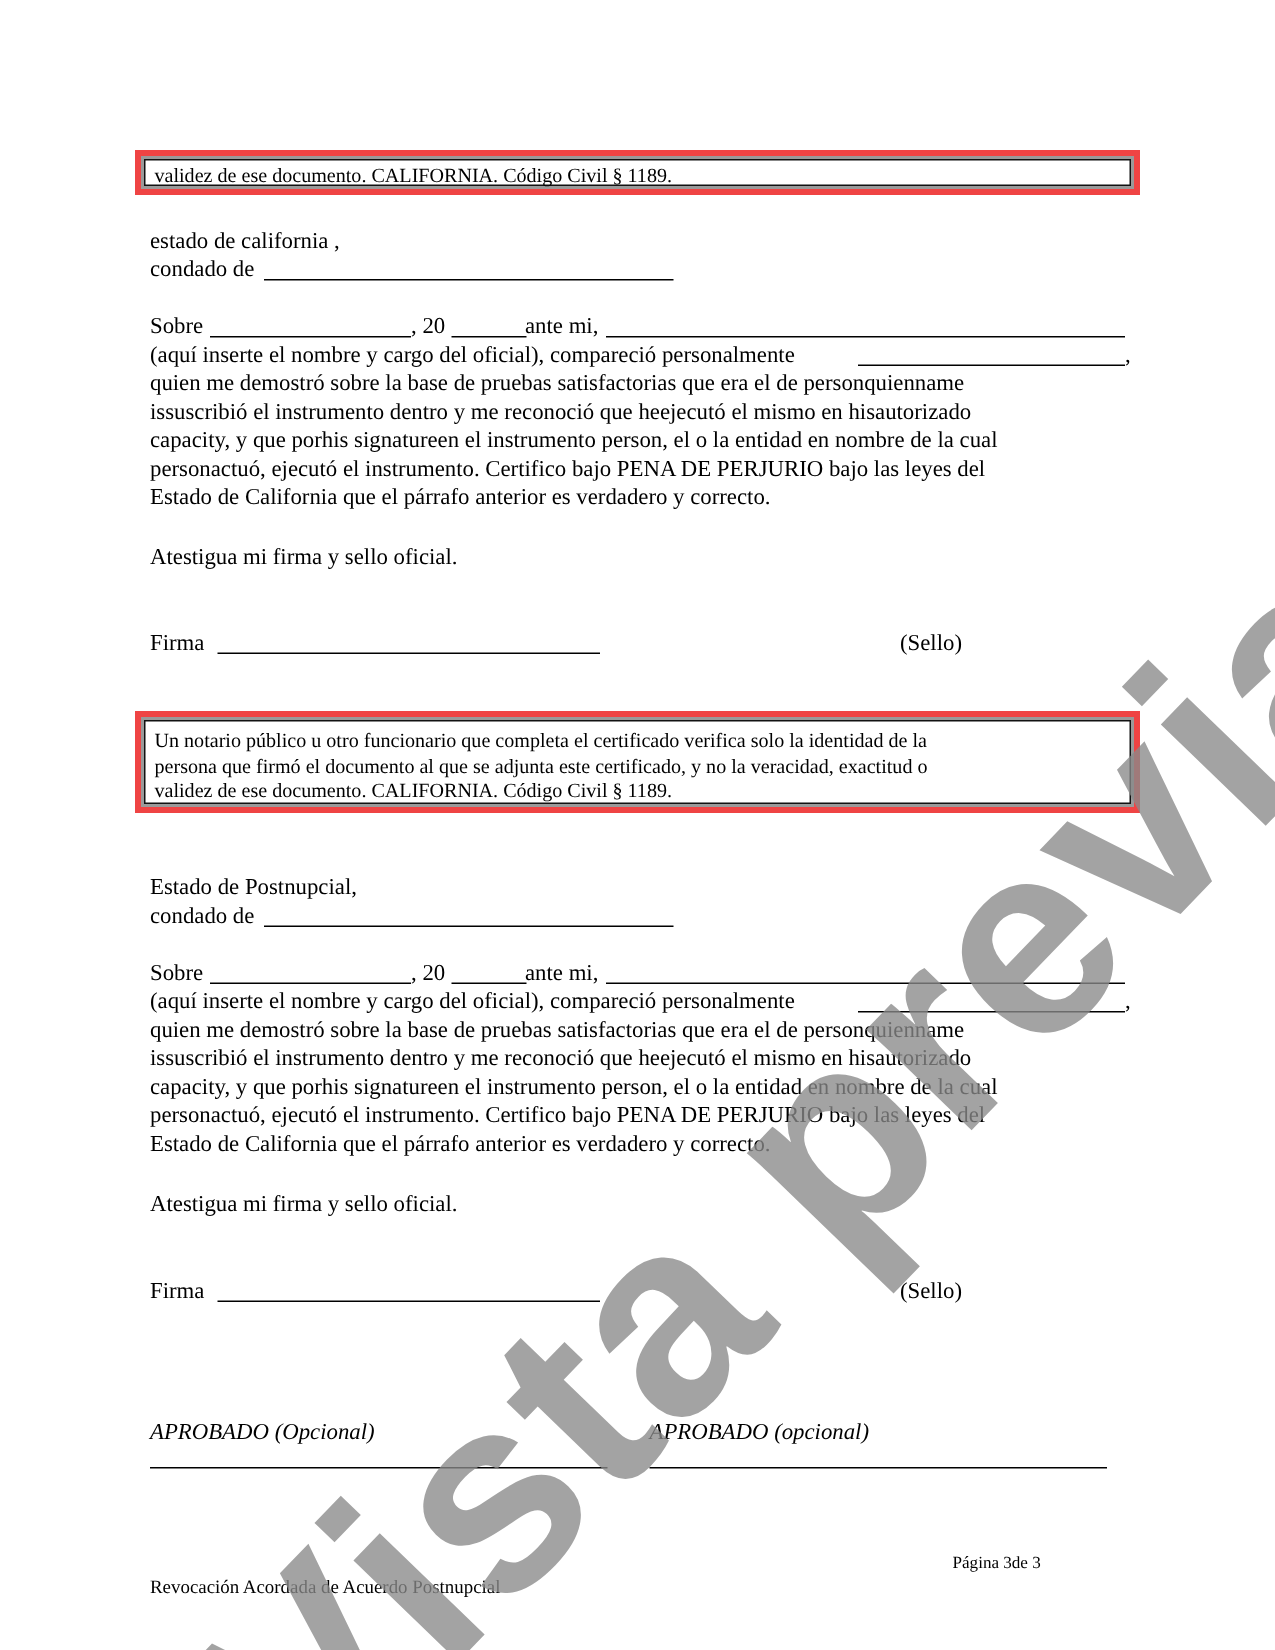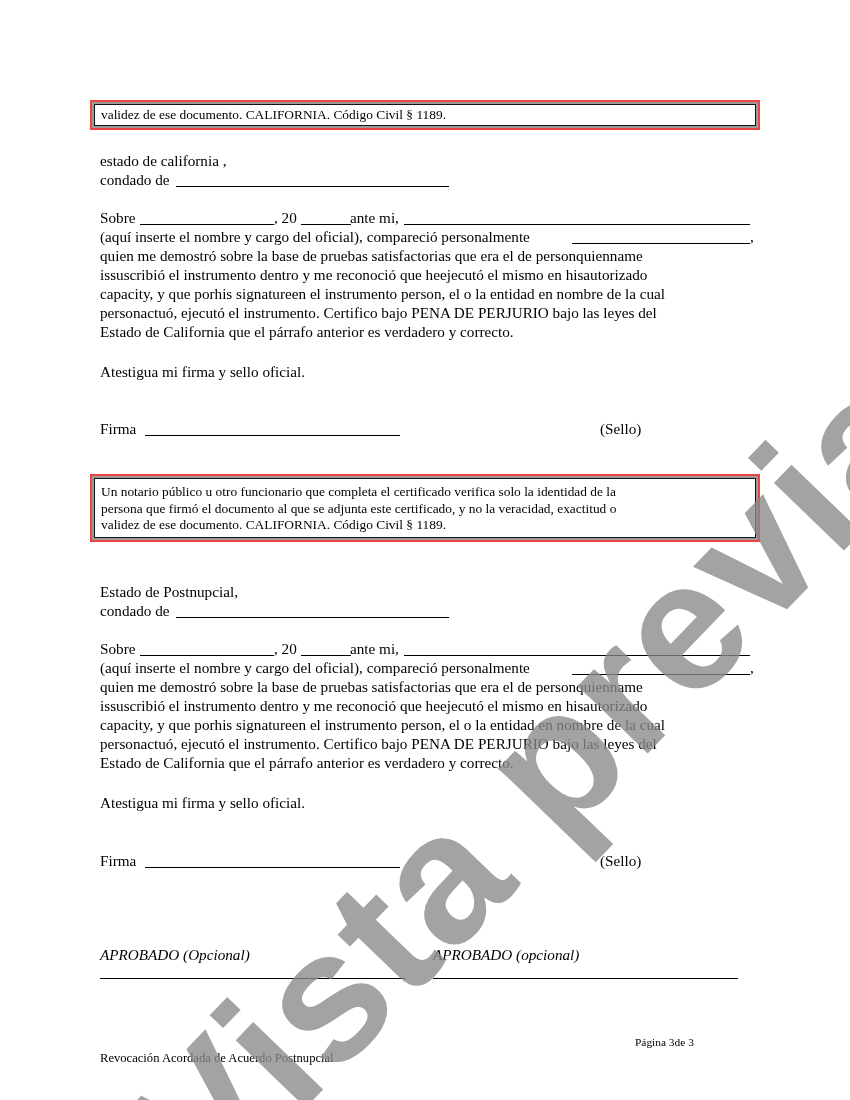--- a/index.html
+++ b/index.html
@@ -9,21 +9,21 @@
       color: #000;
     }
     .page { position: absolute; left: 0; top: 0; width: 850px; height: 1100px; }
     .abs { position: absolute; white-space: nowrap; }
     .txt { font-size: 15.2px; line-height: 19px; }
     .small { font-size: 13.4px; line-height: 16.5px; }
 
     
     .notice-box {
       position: absolute;
-      border: 2px solid #ef4444;
+      border: 4px solid #ef4444;
       box-shadow: inset 0 0 0 2px #9a9a9a, inset 0 0 0 3px #111;
       background: #fff;
       box-sizing: border-box;
     }
     .notice-box .inner { position: absolute; left: 9px; top: 5px; right: 9px; }
     .line { position: absolute; height: 0; border-top: 1.3px solid #000; }
 
     .italic { font-style: italic; margin-top: 20px; }
 
     

